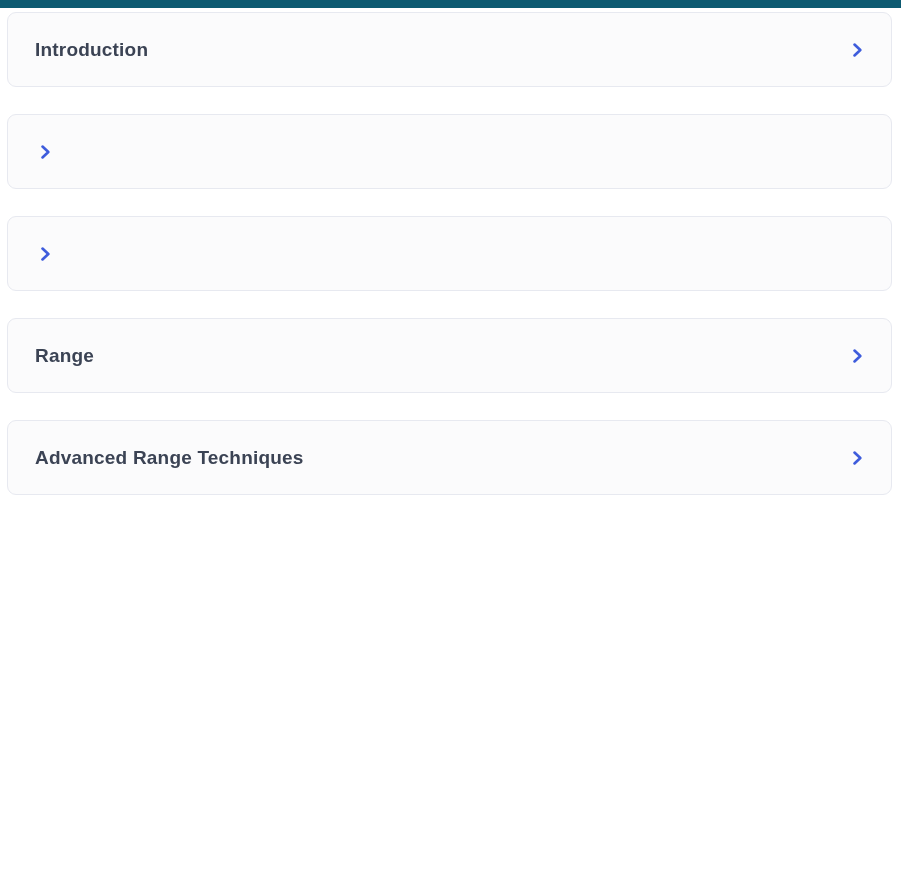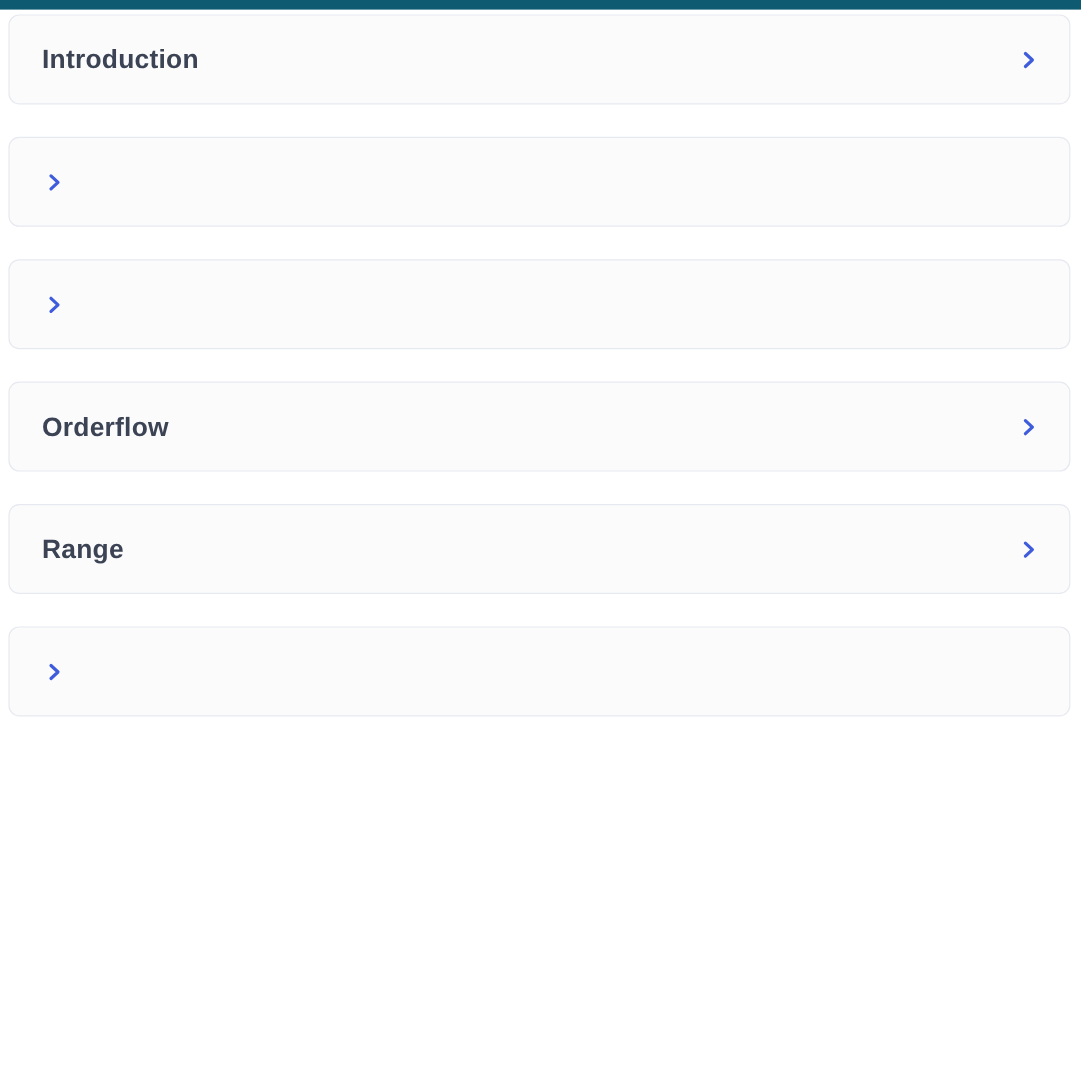--- a/index.html
+++ b/index.html
@@ -28,21 +28,21 @@
     background: var(--card-bg, #fbfbfc);
     border: 1px solid var(--card-border, #e7e9f0);
     border-radius: 9px;
     display: flex;
     align-items: center;
     justify-content: space-between;
     padding: 0 24px 0 27px;
     cursor: pointer;
   }
   .card-title {
-    font-size: 22px;
+    font-size: 19px;
     font-weight: 600;
     letter-spacing: 0.2px;
     color: var(--title, #3b4354);
   }
   .chevron {
     display: flex;
     align-items: center;
     justify-content: center;
     width: 20px;
     height: 20px;
@@ -77,40 +77,33 @@
 
 
   <section class="card">
     <span class="chevron" style="color: rgb(62, 92, 220);">
       <svg width="20" height="20" viewBox="0 0 24 24" fill="none" aria-hidden="true">
         <polyline points="9,5.5 16,12 9,18.5" stroke="currentColor" stroke-width="3.2" stroke-linecap="round" stroke-linejoin="round"></polyline>
       </svg>
     </span>
   </section>
 
-  <section class="card">
-    <span class="card-title">Orderflow</span>
-    <span class="chevron" style="color: rgb(62, 92, 220);">
-      <svg width="20" height="20" viewBox="0 0 24 24" fill="none" aria-hidden="true">
-        <polyline points="9,5.5 16,12 9,18.5" stroke="currentColor" stroke-width="3.2" stroke-linecap="round" stroke-linejoin="round"></polyline>
-      </svg>
-    </span>
-  </section>
 
 
 
   <section class="card">
     <span class="card-title">Range</span>
     <span class="chevron" style="color: rgb(62, 92, 220);">
       <svg width="20" height="20" viewBox="0 0 24 24" fill="none" aria-hidden="true">
         <polyline points="9,5.5 16,12 9,18.5" stroke="currentColor" stroke-width="3.2" stroke-linecap="round" stroke-linejoin="round"></polyline>
       </svg>
     </span>
   </section>
 
   <section class="card">
+    <span class="card-title">Advanced Range Techniques</span>
     <span class="chevron" style="color: rgb(62, 92, 220);">
       <svg width="20" height="20" viewBox="0 0 24 24" fill="none" aria-hidden="true">
         <polyline points="9,5.5 16,12 9,18.5" stroke="currentColor" stroke-width="3.2" stroke-linecap="round" stroke-linejoin="round"></polyline>
       </svg>
     </span>
   </section>
 </main>
 
 </body></html>

